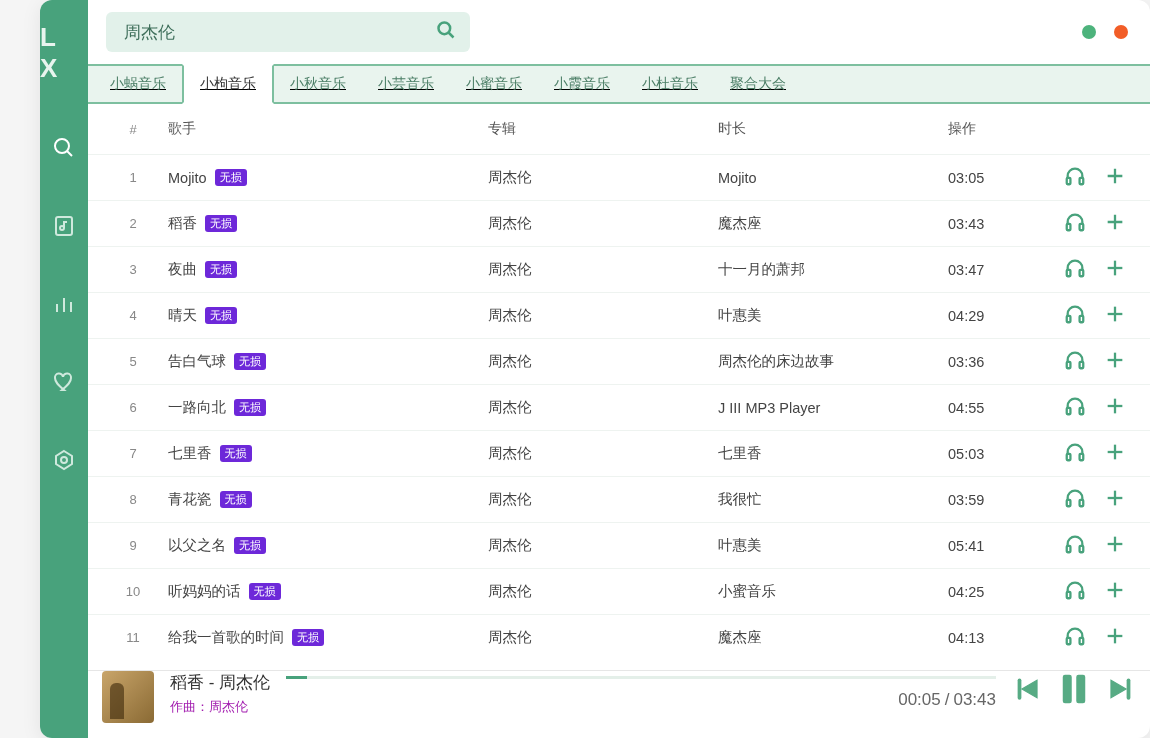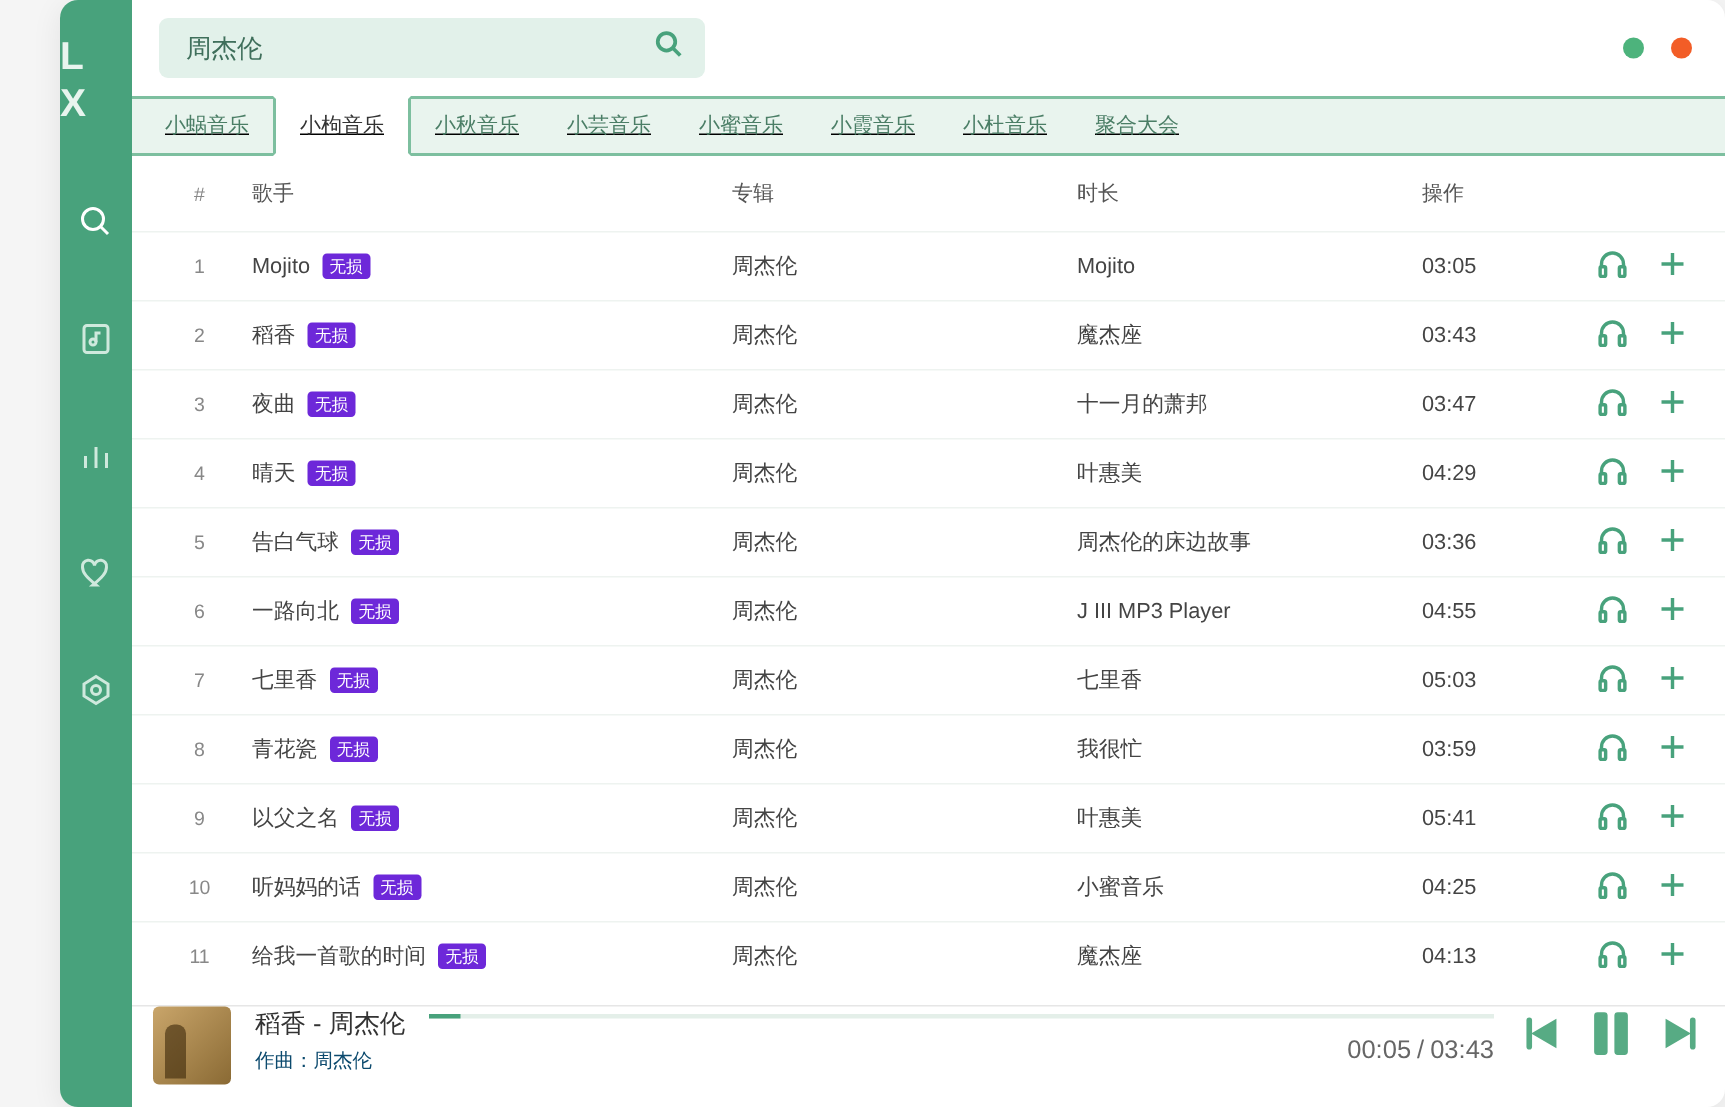--- a/index.html
+++ b/index.html
@@ -35,21 +35,21 @@
     .song { display:flex; align-items:center; gap:8px; }
     .badge { background:#6d28d9; color:#fff; font-size:11px; padding:1px 5px; border-radius:3px; }
     .ops { display:flex; gap:18px; padding-left:6px;}
     .op svg{width:22px;height:22px;stroke:#48a27c;fill:none;stroke-width:2.5;cursor:pointer;}
     
     .player { height:68px; border-top:1px solid #e6e6e6; display:flex; align-items:flex-start; padding:0 22px 0 14px; gap:16px;}
     .cover { width:52px; height:52px; background:linear-gradient(135deg,#c9a56a,#8a6a34); border-radius:4px; position:relative; overflow:hidden;}
     .cover::before{content:"";position:absolute;left:8px;bottom:4px;width:14px;height:36px;background:rgba(60,40,10,.6);border-radius:6px 6px 0 0;}
     .meta { display:flex; flex-direction:column; gap:4px; }
     .title { font-size:17px; color:#333;}
-    .sub { font-size:13px; color:#0c4a6e;}
+    .sub { font-size:13px; color:#a21caf;}
     .progress-area{flex:1; position:relative; height:40px; display:flex; align-items:flex-end;}
     .progress-bar{position:absolute; left:0; right:0; bottom:32px; height:3px; background:#e4efe9;}
     .progress-fill{height:100%; width:3%; background:#48a27c;}
     .time { position:absolute; right:0; bottom:1px; font-size:17px; color:#666;}
     .time .sep{margin:0 4px;}
     .controls { display:flex; gap:14px; align-items:center;}
     .ctrl svg{width:30px;height:30px;fill:#57ab84;stroke:#57ab84;cursor:pointer;}
     .ctrl.big svg{width:36px;height:36px;}
   </style>
 </head>

